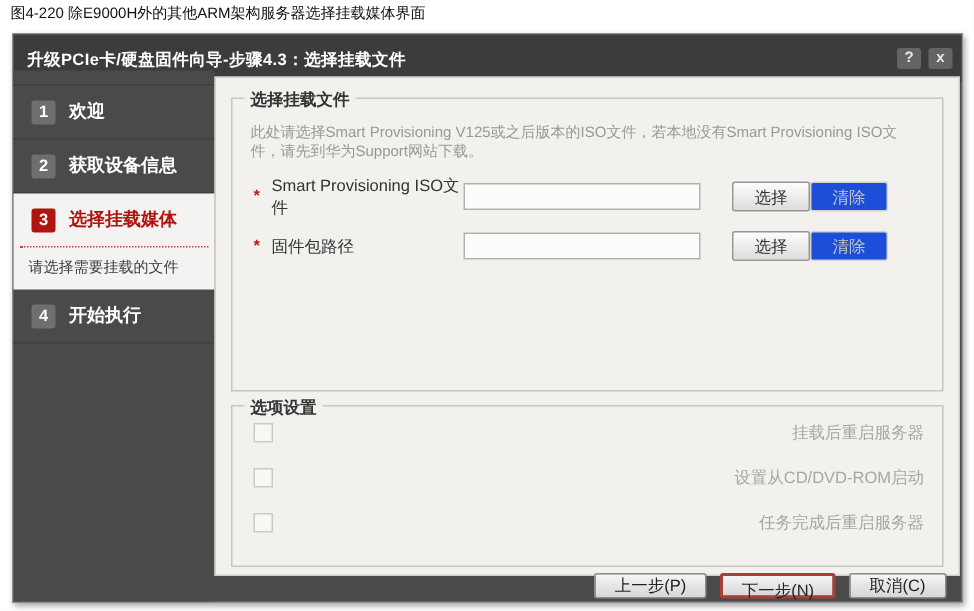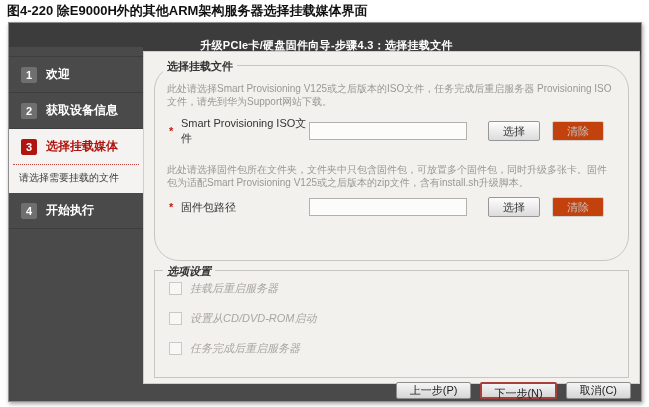--- a/index.html
+++ b/index.html
@@ -1,26 +1,26 @@
 <!DOCTYPE html>
 <html><head>
 <meta charset="utf-8">
 <style>
   * { margin:0; padding:0; box-sizing:border-box; }
   html,body { width:649px; height:407px; background:#ffffff; overflow:hidden;
               font-family:"Liberation Sans","DejaVu Sans",sans-serif; }
   #stage { position:relative; width:649px; height:407px; }
 
-  .fig-caption { position:absolute; left:7px; top:2px; font-size:13px; font-weight:bold; color:#111; }
+  .fig-caption { position:absolute; left:7px; top:2px; font-size:10px; font-weight:normal; color:#111; }
 
   .dialog { position:absolute; left:8px; top:22px; width:634px; height:380px;
             background:#4a4a4a; border:1px solid #8f8f8f; box-shadow:1px 2px 4px rgba(0,0,0,.35); }
 
   .dlg-header { position:absolute; left:0; top:0; right:0; height:32px; background:#3c3c3c;
-                display:flex; align-items:center; padding:15px 6px 0 9px;flex-direction:column; }
+                display:flex; align-items:center; padding:0 6px 0 9px; }
   .dlg-title { flex:1; color:#ffffff; font-size:11px; font-weight:bold; letter-spacing:.3px; }
   .hdr-btn { width:16px; height:14px; margin-left:5px; background:#646464; color:#e8e8e8;
              font-size:10px; font-weight:bold; text-align:center; line-height:14px;
              border-radius:2px; cursor:default; }
 
   .sidebar { position:absolute; left:0; top:24px; bottom:0; width:134px; background:#4a4a4a; }
   .step { border-bottom:1px solid #3e3e3e; }
   .step-row { display:flex; align-items:center; gap:9px; padding:9px 8px 9px 12px; }
   .step-num { width:16px; height:16px; background:#6f6f6f; color:#ffffff; font-size:11px;
               font-weight:bold; text-align:center; line-height:16px; border-radius:2px; flex:0 0 16px; }
@@ -29,39 +29,39 @@
   .step.active { background:#f4f3f1; border-bottom:none; }
   .step.active .step-num { background:#b0140f; }
   .step.active .step-label { color:#b0140f; }
   .step-dotline { border-bottom:1px dotted #c0473f; margin:0 4px; }
   .step-sub { font-size:10px; color:#3c3c3c; padding:6px 8px 8px 10px; }
 
   .panel { position:absolute; left:134px; top:28px; width:497px; height:333px;
            background:#f2f1ee; border:1px solid #cfcecb; }
 
   .groupbox { position:relative; border:1px solid #c8c6c2; margin:0 10px; }
-  .group-files { margin-top:13px; height:196px; padding:16px 12px 8px 12px;border-radius:25px; }
-  .group-opts  { margin-top:9px;  height:108px; padding:10px 12px 2px 12px;font-style:italic; }
+  .group-files { margin-top:13px; height:196px; padding:16px 12px 8px 12px; }
+  .group-opts  { margin-top:9px;  height:108px; padding:10px 12px 2px 12px; }
   .group-legend { position:absolute; top:-7px; left:8px; background:#f2f1ee; padding:0 4px;
                   font-size:11px; font-weight:bold; color:#333; }
 
   .hint { font-size:10px; color:#9a9894; line-height:13px; }
   .hint.second { margin-top:17px; }
 
   .field-row { display:flex; align-items:center; margin-top:8px; }
   .req { color:#c41914; font-size:11px; width:14px; text-align:left; padding-left:2px; font-weight:bold; }
   .field-label { font-size:11px; color:#333; width:128px; }
   .field-input { width:158px; height:18px; border:1px solid #b3b1ae; background:#fcfcfb;
                  font-size:11px; padding:0 4px; }
   .btn { font-size:11px; color:#333; height:20px; padding:0 14px; border:1px solid #979797;
          border-radius:2px; background:linear-gradient(#fdfdfd,#dcdcdc); cursor:pointer; }
   .btn.select { margin-left:21px; }
-  .btn.disabled { margin-left:12px; background:#c2410c; border-color:#d2d1ce; color:#c7c5c1; cursor:default; }
+  .btn.disabled { background:#1d4ed8; border-color:#d2d1ce; color:#c7c5c1; cursor:default; }
 
-  .chk-row { display:flex; align-items:center; gap:8px; margin:0 0 15px 2px; }
+  .chk-row { display:flex; align-items:center; gap:8px; margin:0 0 15px 2px;justify-content:space-between; }
   .chk-box { width:13px; height:13px; border:1px solid #ccc9c5; background:#f8f7f5; flex:0 0 13px; }
   .chk-label { font-size:11px; color:#a9a6a1; }
 
   .footer { position:absolute; left:0; right:0; bottom:0; height:19px; display:flex;
             align-items:center; justify-content:flex-end; gap:9px; padding:0 10px 2px 0; }
   .fbtn { font-size:11px; color:#222; height:17px; padding:0 13px; border:1px solid #8d8d8d;
           border-radius:2px; background:linear-gradient(#f5f5f5,#d6d6d6); cursor:pointer; }
   .fbtn.next { border:2px solid #a93f3a; padding:2px 12px; }
 </style>
 </head>
@@ -110,31 +110,30 @@
           <div class="step-label">开始执行</div>
         </div>
       </div>
     </div>
 
     <div class="panel">
 
       <div class="groupbox group-files">
         <div class="group-legend">选择挂载文件</div>
 
-        <div class="hint">此处请选择Smart Provisioning V125或之后版本的ISO文件，任务完成后重启服务器 Provisioning ISO文件，请先到华为Support网站下载。</div>
+        <div class="hint">此处请选择Smart Provisioning V125或之后版本的ISO文件，若本地没有Smart Provisioning ISO文件，请先到华为Support网站下载。</div>
 
         <div class="field-row">
           <span class="req">*</span>
           <span class="field-label">Smart Provisioning ISO文件</span>
           <input class="field-input" type="text" value="" style="">
           <button class="btn select">选择</button>
           <button class="btn disabled">清除</button>
         </div>
 
-        <div class="hint second">此处请选择固件包所在文件夹，文件夹中只包含固件包，可放置多个固件包，同时升级多张卡。固件包为适配Smart Provisioning V125或之后版本的zip文件，含有install.sh升级脚本。</div>
 
         <div class="field-row">
           <span class="req">*</span>
           <span class="field-label">固件包路径</span>
           <input class="field-input" type="text" value="" style="">
           <button class="btn select">选择</button>
           <button class="btn disabled">清除</button>
         </div>
       </div>
 

